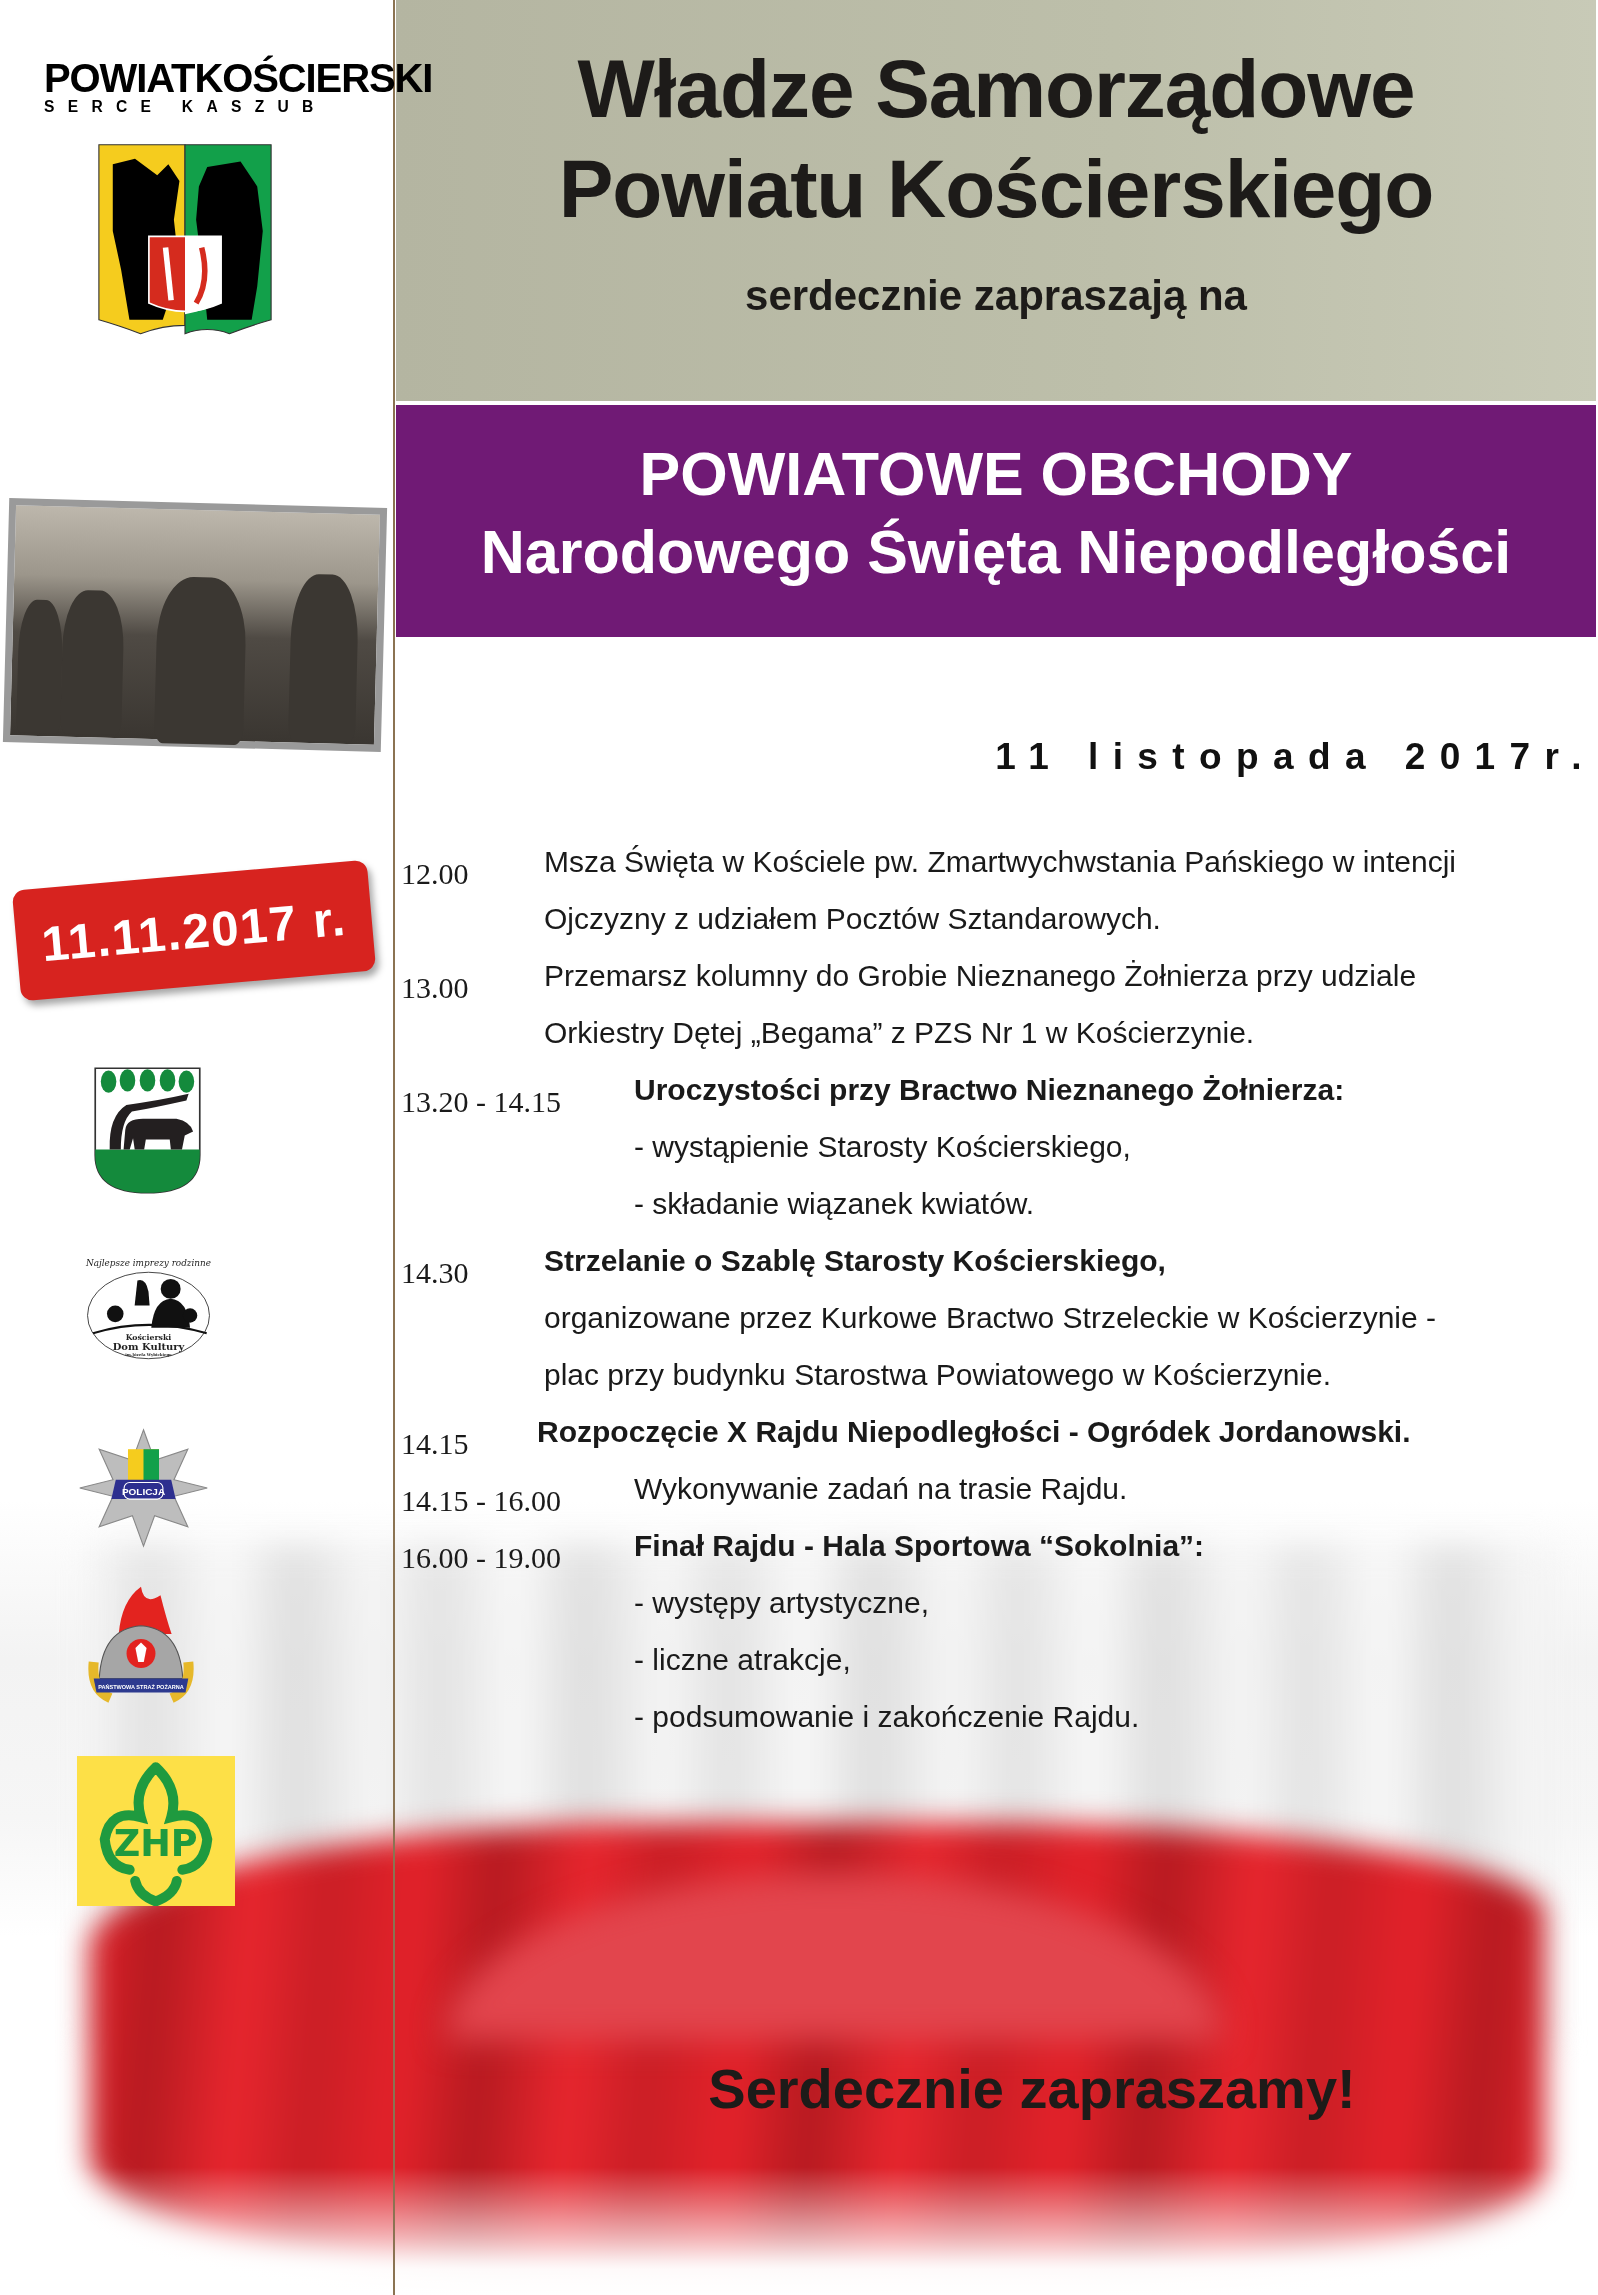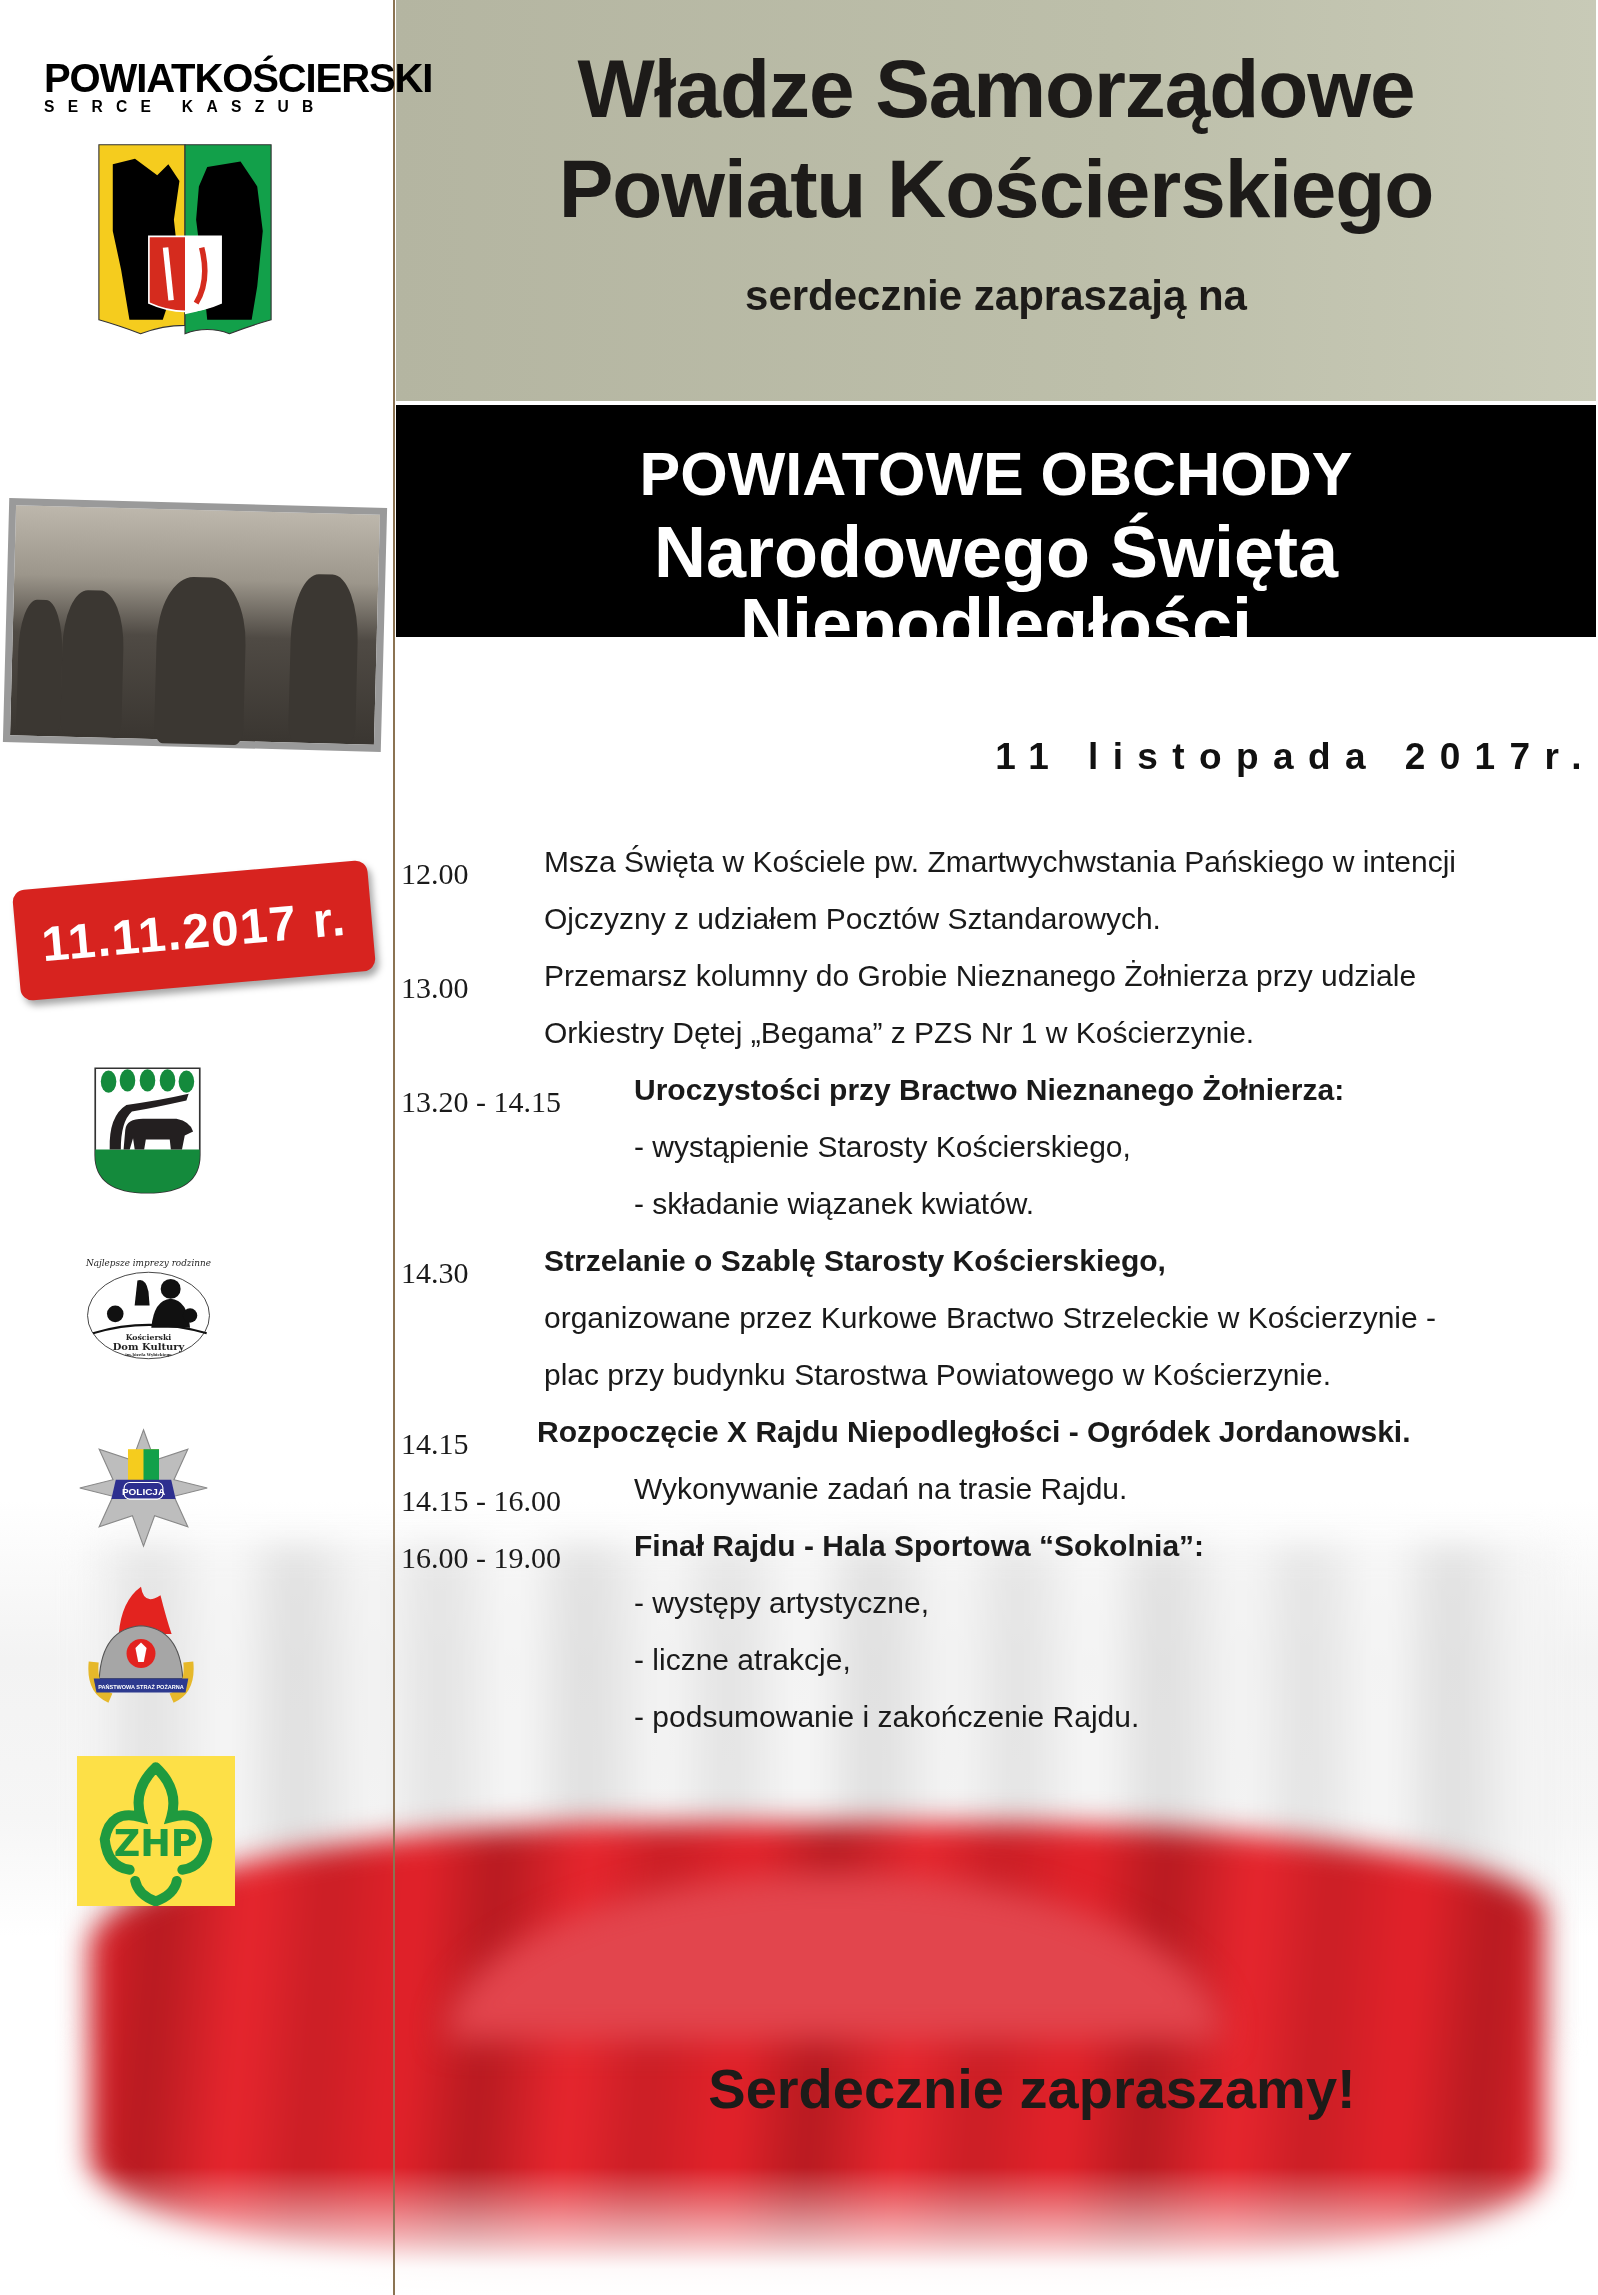--- a/index.html
+++ b/index.html
@@ -56,30 +56,30 @@
     position: absolute; left: 0; right: 0; top: 39px;
     font-size: 82px; font-weight: bold; line-height: 100px; color: #1d1b19;
     letter-spacing: -1.1px;
   }
   .header .subtitle {
     position: absolute; left: 0; right: 0; top: 272px;
     font-size: 42px; font-weight: bold; color: #1d1b19;
   }
   .band {
     position: absolute; left: 396px; top: 405px; width: 1200px; height: 232px;
-    background: #000000;
+    background: #701a75;
     text-align: center; color: #ffffff;
   }
   .band .line1 {
     position: absolute; left: 0; right: 0; top: 33px;
     font-size: 61px; font-weight: bold; line-height: 72px;
   }
   .band .line2 {
     position: absolute; left: 0; right: 0; top: 111px;
-    font-size: 72px; font-weight: bold; line-height: 72px;
+    font-size: 61px; font-weight: bold; line-height: 72px;
   }
 
   
   .logo-powiat {
     position: absolute; left: 44px; top: 58px; width: 289px;
   }
   .logo-powiat .big {
     font-size: 40px; font-weight: bold; letter-spacing: -1.1px; line-height: 40px;
     color: #000;
   }

